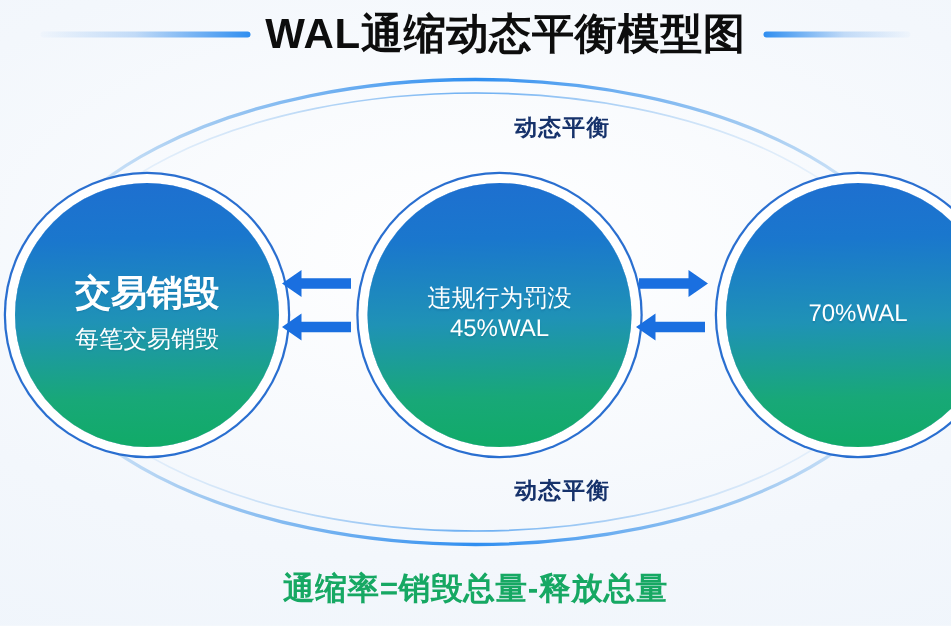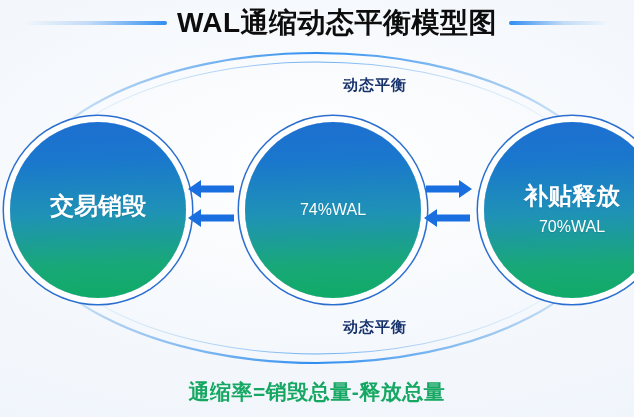--- a/index.html
+++ b/index.html
@@ -176,44 +176,45 @@
     </defs>
     <ellipse cx="317" cy="160" rx="300" ry="155" fill="none" stroke="url(#ellipseStroke)" stroke-width="2.2"></ellipse>
     <ellipse cx="317" cy="160" rx="289" ry="146" fill="none" stroke="url(#ellipseStrokeFaint)" stroke-width="1.1"></ellipse>
   </svg>
 
   <div class="balance-label" id="balance-label-top">动态平衡</div>
   <div class="balance-label" id="balance-label-bottom">动态平衡</div>
 
   <div class="node" id="node-left">
     <div class="node-title">交易销毁</div>
+    <div class="node-sub">每笔交易销毁</div>
   </div>
 
   <svg class="arrow-group" id="arrows-left" viewBox="0 0 48 52">
     <g fill="#1a6fe0">
       <polygon points="0,10 13,1 13,6.5 46,6.5 46,13.5 13,13.5 13,19"></polygon>
     </g>
     <g fill="#1a6fe0">
       <polygon points="0,39 13,30 13,35.5 46,35.5 46,42.5 13,42.5 13,48"></polygon>
     </g>
   </svg>
 
   <div class="node" id="node-center">
-    <div class="node-sub">74%WAL</div>
+    <div class="node-sub">违规行为罚没</div>
+    <div class="node-sub">45%WAL</div>
   </div>
 
   <svg class="arrow-group" id="arrows-right" viewBox="0 0 48 52">
     <g fill="#1a6fe0">
       <polygon points="48,10 35,1 35,6.5 2,6.5 2,13.5 35,13.5 35,19"></polygon>
     </g>
     <g fill="#1a6fe0">
       <polygon points="0,39 13,30 13,35.5 46,35.5 46,42.5 13,42.5 13,48"></polygon>
     </g>
   </svg>
 
   <div class="node" id="node-right">
-    <div class="node-title">补贴释放</div>
     <div class="node-sub">70%WAL</div>
   </div>
 
   <div id="formula">通缩率=销毁总量-释放总量</div>
 
 </div>
 
 </body></html>

